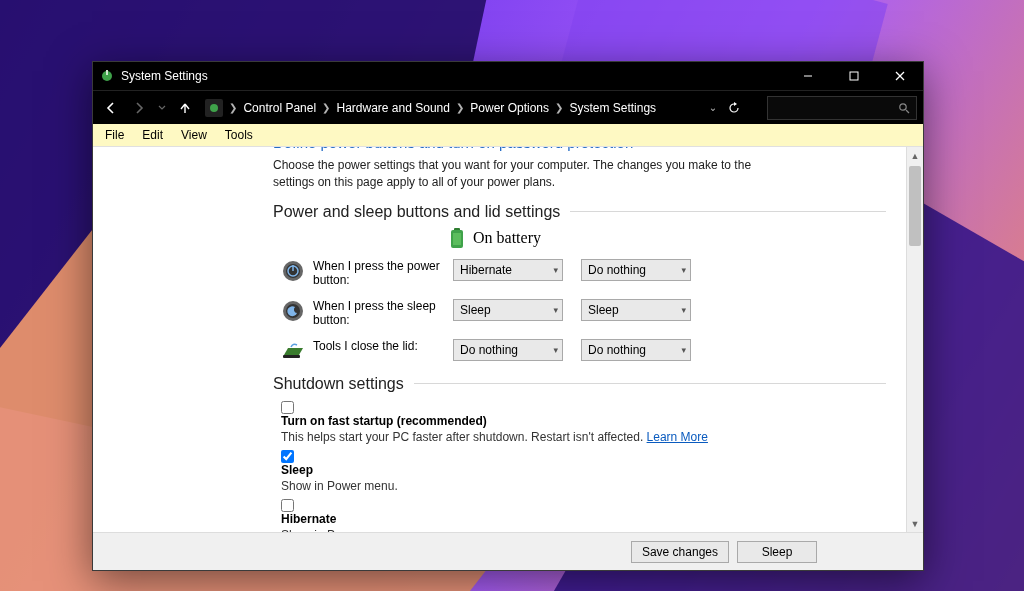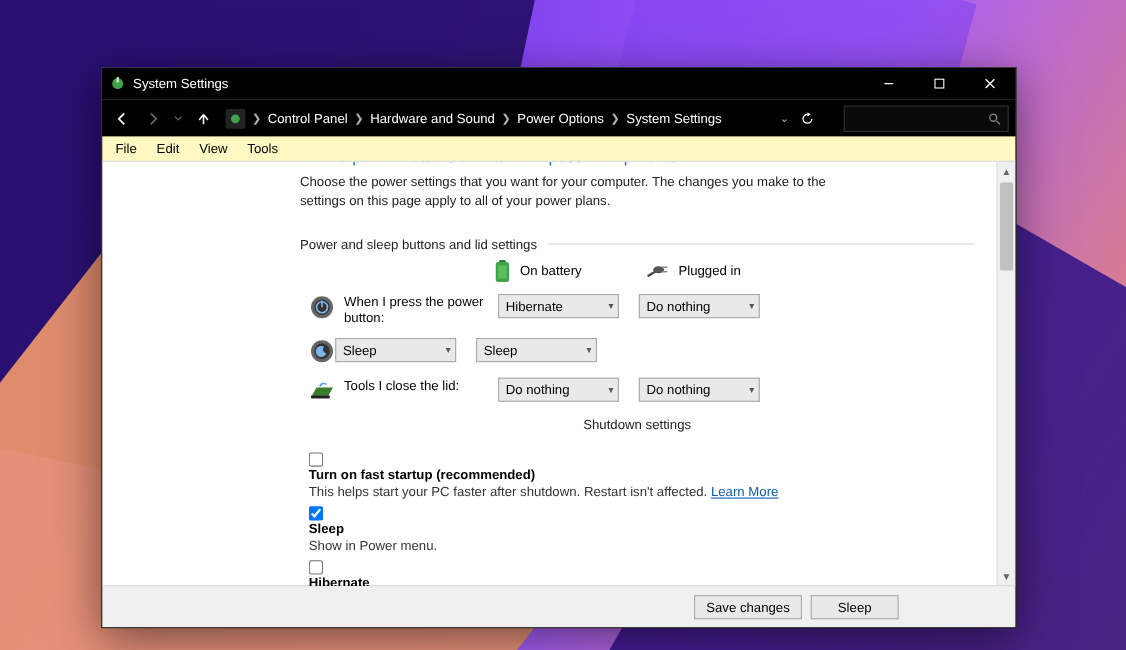--- a/index.html
+++ b/index.html
@@ -85,38 +85,38 @@
 .content {
   flex:1; overflow-y:auto; padding:0 20px 10px 180px; position:relative; color:#000;
 }
 .scrollbar { width:17px; background:#f0f0f0; border-left:1px solid #ddd; display:flex; flex-direction:column; }
 .scrollbar .sbtn { height:17px; display:flex; align-items:center; justify-content:center; font-size:9px; color:#666; }
 .scrollbar .track { flex:1; position:relative; }
 .scrollbar .thumb { position:absolute; left:2px; right:2px; top:2px; height:80px; background:#c0c0c0; border-radius:2px; }
 
 .heading-cut { color:#0a5bbf; font-size:15px; margin-top:-6px; margin-bottom:6px; overflow:hidden; height:10px; display:flex; align-items:flex-end; }
 .heading-cut span { position:relative; top:0px; opacity:0.9; }
-.desc { font-size:12px; line-height:1.4; color:#222; margin-bottom:24px; max-width:480px; }
-.group-label { font-size:12px; color:#222; margin:6px 0 6px 0; display:flex; align-items:center; gap:10px;text-align:center; }
+.desc { font-size:12px; line-height:1.4; color:#222; margin-bottom:12px; max-width:480px; }
+.group-label { font-size:16px; color:#222; margin:6px 0 6px 0; display:flex; align-items:center; gap:10px;text-align:center; }
 .group-label .line { flex:1; height:1px; background:#d8d8d8; }
 
 .col-headers { display:flex; margin-left:176px; gap:18px; margin-bottom:10px; margin-top:6px; }
-.col-head { display:flex; align-items:center; gap:8px; width:120px; font-size:12px; }
+.col-head { display:flex; align-items:center; gap:8px; width:120px; font-size:16px;font-family:Liberation Serif, serif; }
 
 .row { display:flex; margin-bottom:12px; }
 .row-icon { width:24px; height:24px; margin-left:8px; display:flex; align-items:center; justify-content:center; }
 .row-label { width:140px; margin-left:8px; font-size:12px; }
 .sel {
   width:110px; height:22px; border:1px solid #a9a9a9; background:#e9e9e9;
   margin-right:18px; display:flex; align-items:center; justify-content:space-between;
   padding:0 4px 0 6px; font-size:12px;
 }
 .sel .caret { font-size:9px; color:#555; }
 
-.shutdown { margin-top:4px;flex-direction:column; }
+.shutdown { margin-top:4px; }
 .chk-row { display:flex; align-items:flex-start; margin:4px 0 0 8px; font-size:12px;flex-direction:column; }
 .chk-row input { margin-right:6px; margin-top:2px; }
 .chk-row .stack { display:flex; flex-direction:column; }
 .chk-row .bold { font-weight:600; }
 .chk-row .sub { font-size:12px; color:#333; margin-top:2px; }
 .chk-row a { color:#0a5bbf; }
 
 .footer {
   height:38px; background:#f0f0f0; border-top:1px solid #ddd;
   display:flex; align-items:center; justify-content:flex-end; padding-right:106px; gap:8px;
@@ -242,31 +242,20 @@
         <div class="col-head">
           <span>
             <svg width="16" height="22" viewBox="0 0 16 22">
                 <rect x="5" y="1" width="6" height="3" rx="1" fill="#2e7d30"></rect>
                 <rect x="2" y="3" width="12" height="18" rx="2" fill="#3fa24a"></rect>
                 <rect x="4" y="6" width="8" height="12" fill="#6ecf6a" opacity="0.6"></rect>
               </svg>
           </span>
           <span>On battery</span>
         </div>
-        <div class="col-head">
-          <span>
-            <svg width="22" height="16" viewBox="0 0 22 16">
-                <path d="M2 13 Q6 10 10 8" stroke="#444" stroke-width="2" fill="none"></path>
-                <ellipse cx="12" cy="7" rx="5" ry="3.2" fill="#555"></ellipse>
-                <rect x="15" y="4" width="5" height="1.4" fill="#888"></rect>
-                <rect x="15" y="8" width="5" height="1.4" fill="#888"></rect>
-              </svg>
-          </span>
-          <span>Plugged in</span>
-        </div>
       </div>
 
       <div class="row">
         <span class="row-icon">
           <svg width="22" height="22" viewBox="0 0 22 22">
               <circle cx="11" cy="11" r="10" fill="#666"></circle>
               <circle cx="11" cy="11" r="7" fill="#333"></circle>
               <circle cx="11" cy="11" r="5" fill="none" stroke="#7fb4e8" stroke-width="1.5"></circle>
               <line x1="11" y1="5" x2="11" y2="11" stroke="#7fb4e8" stroke-width="1.5"></line>
             </svg>
@@ -283,20 +272,21 @@
       </div>
 
       <div class="row">
         <span class="row-icon">
           <svg width="22" height="22" viewBox="0 0 22 22">
               <circle cx="11" cy="11" r="10" fill="#666"></circle>
               <circle cx="11" cy="11" r="7" fill="#333"></circle>
               <path d="M13 7 A5 5 0 1 0 15 13 A3.5 3.5 0 0 1 13 7 Z" fill="#7fb4e8"></path>
             </svg>
         </span>
+        <span class="row-label">When I press the sleep button:</span>
         <div class="sel">
             <span>Sleep</span>
             <span class="caret">▾</span>
           </div>
         <div class="sel">
             <span>Sleep</span>
             <span class="caret">▾</span>
           </div>
       </div>
 

